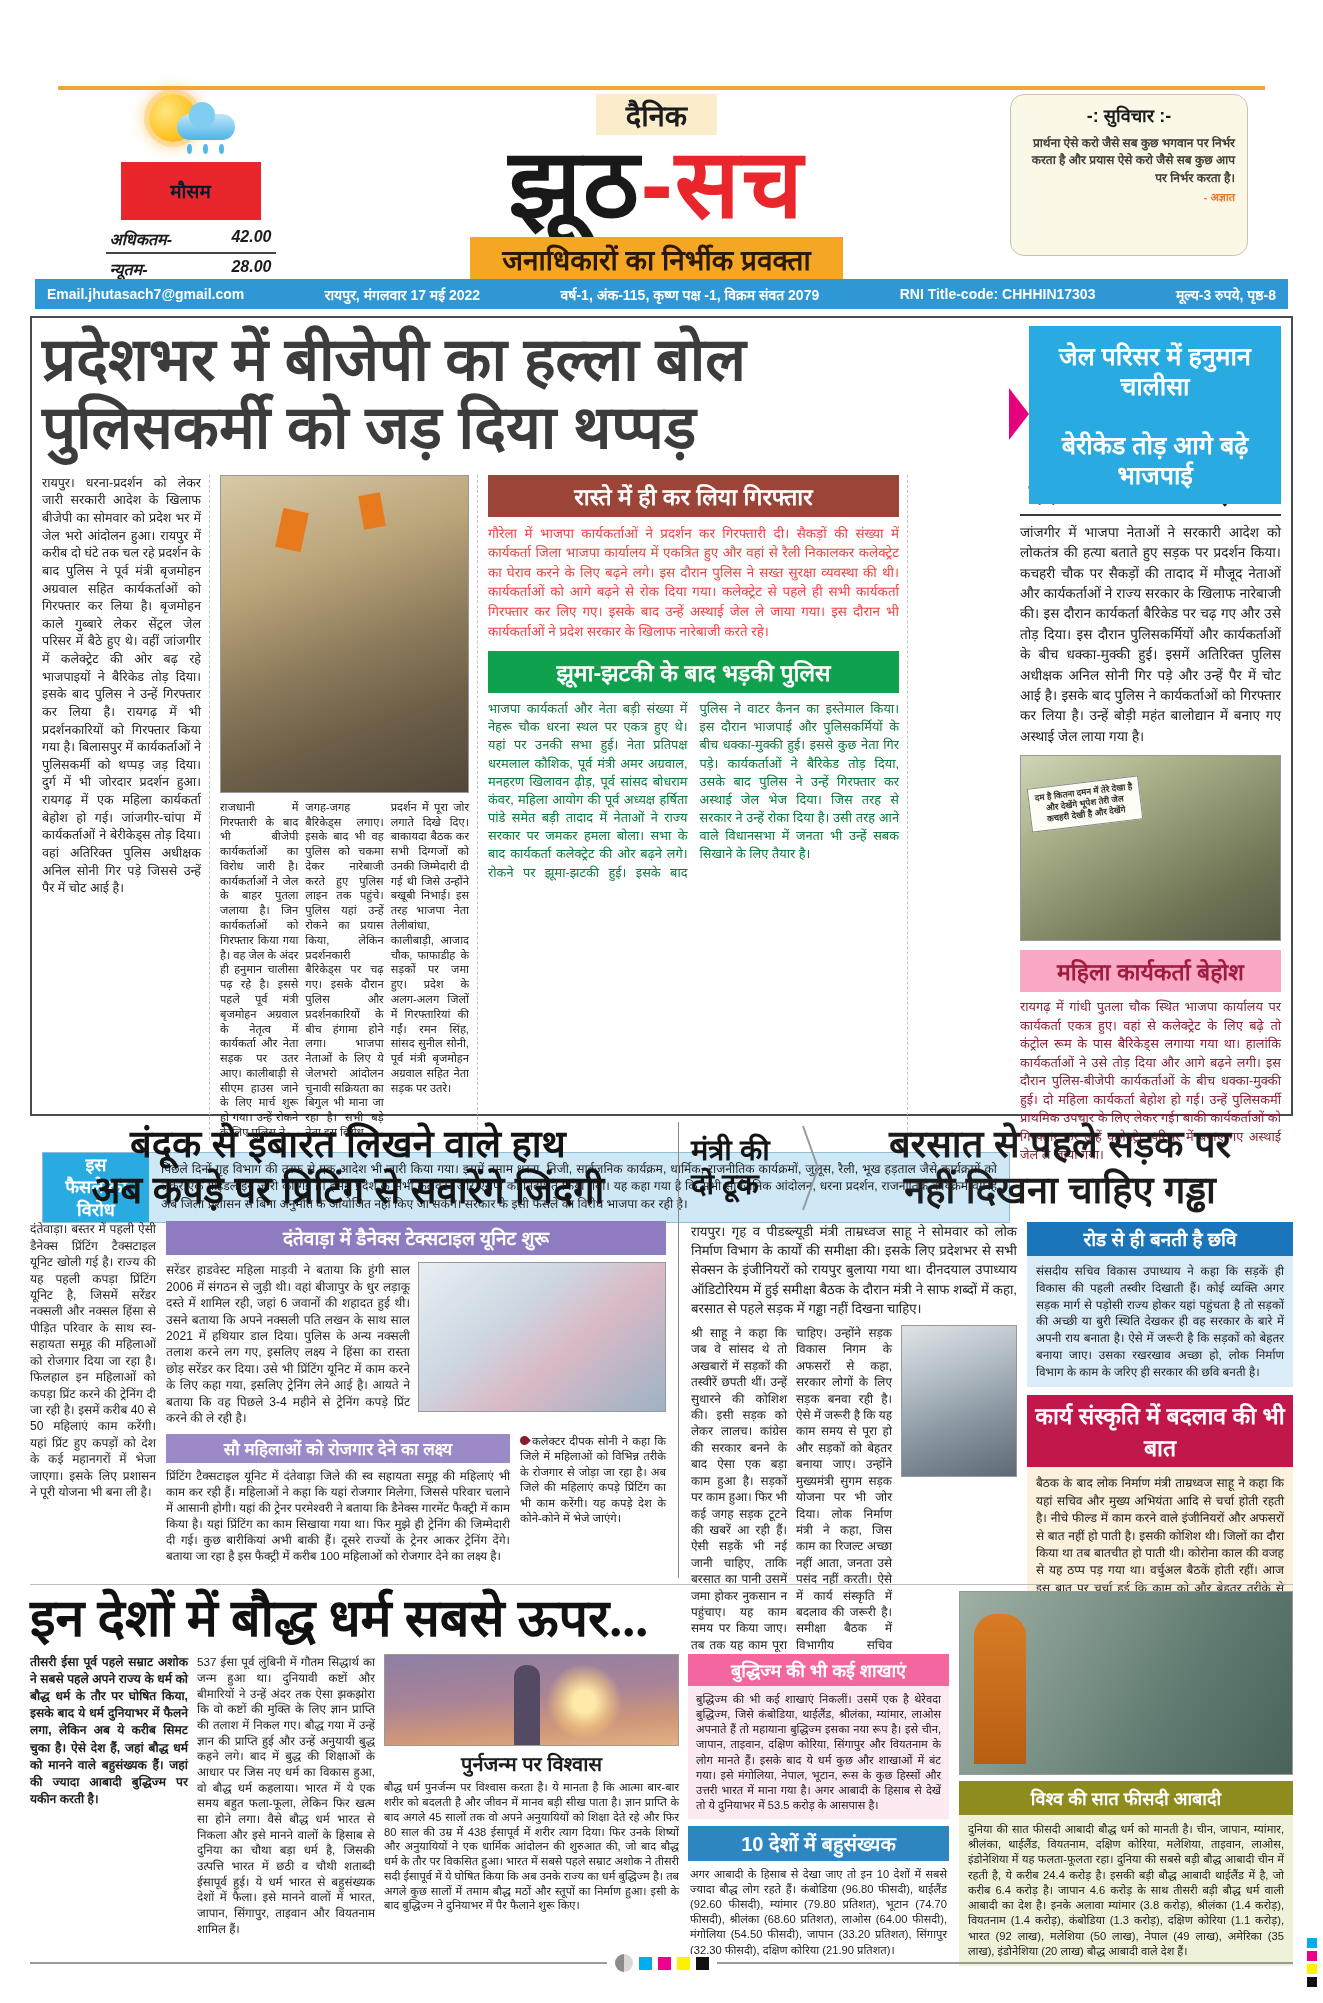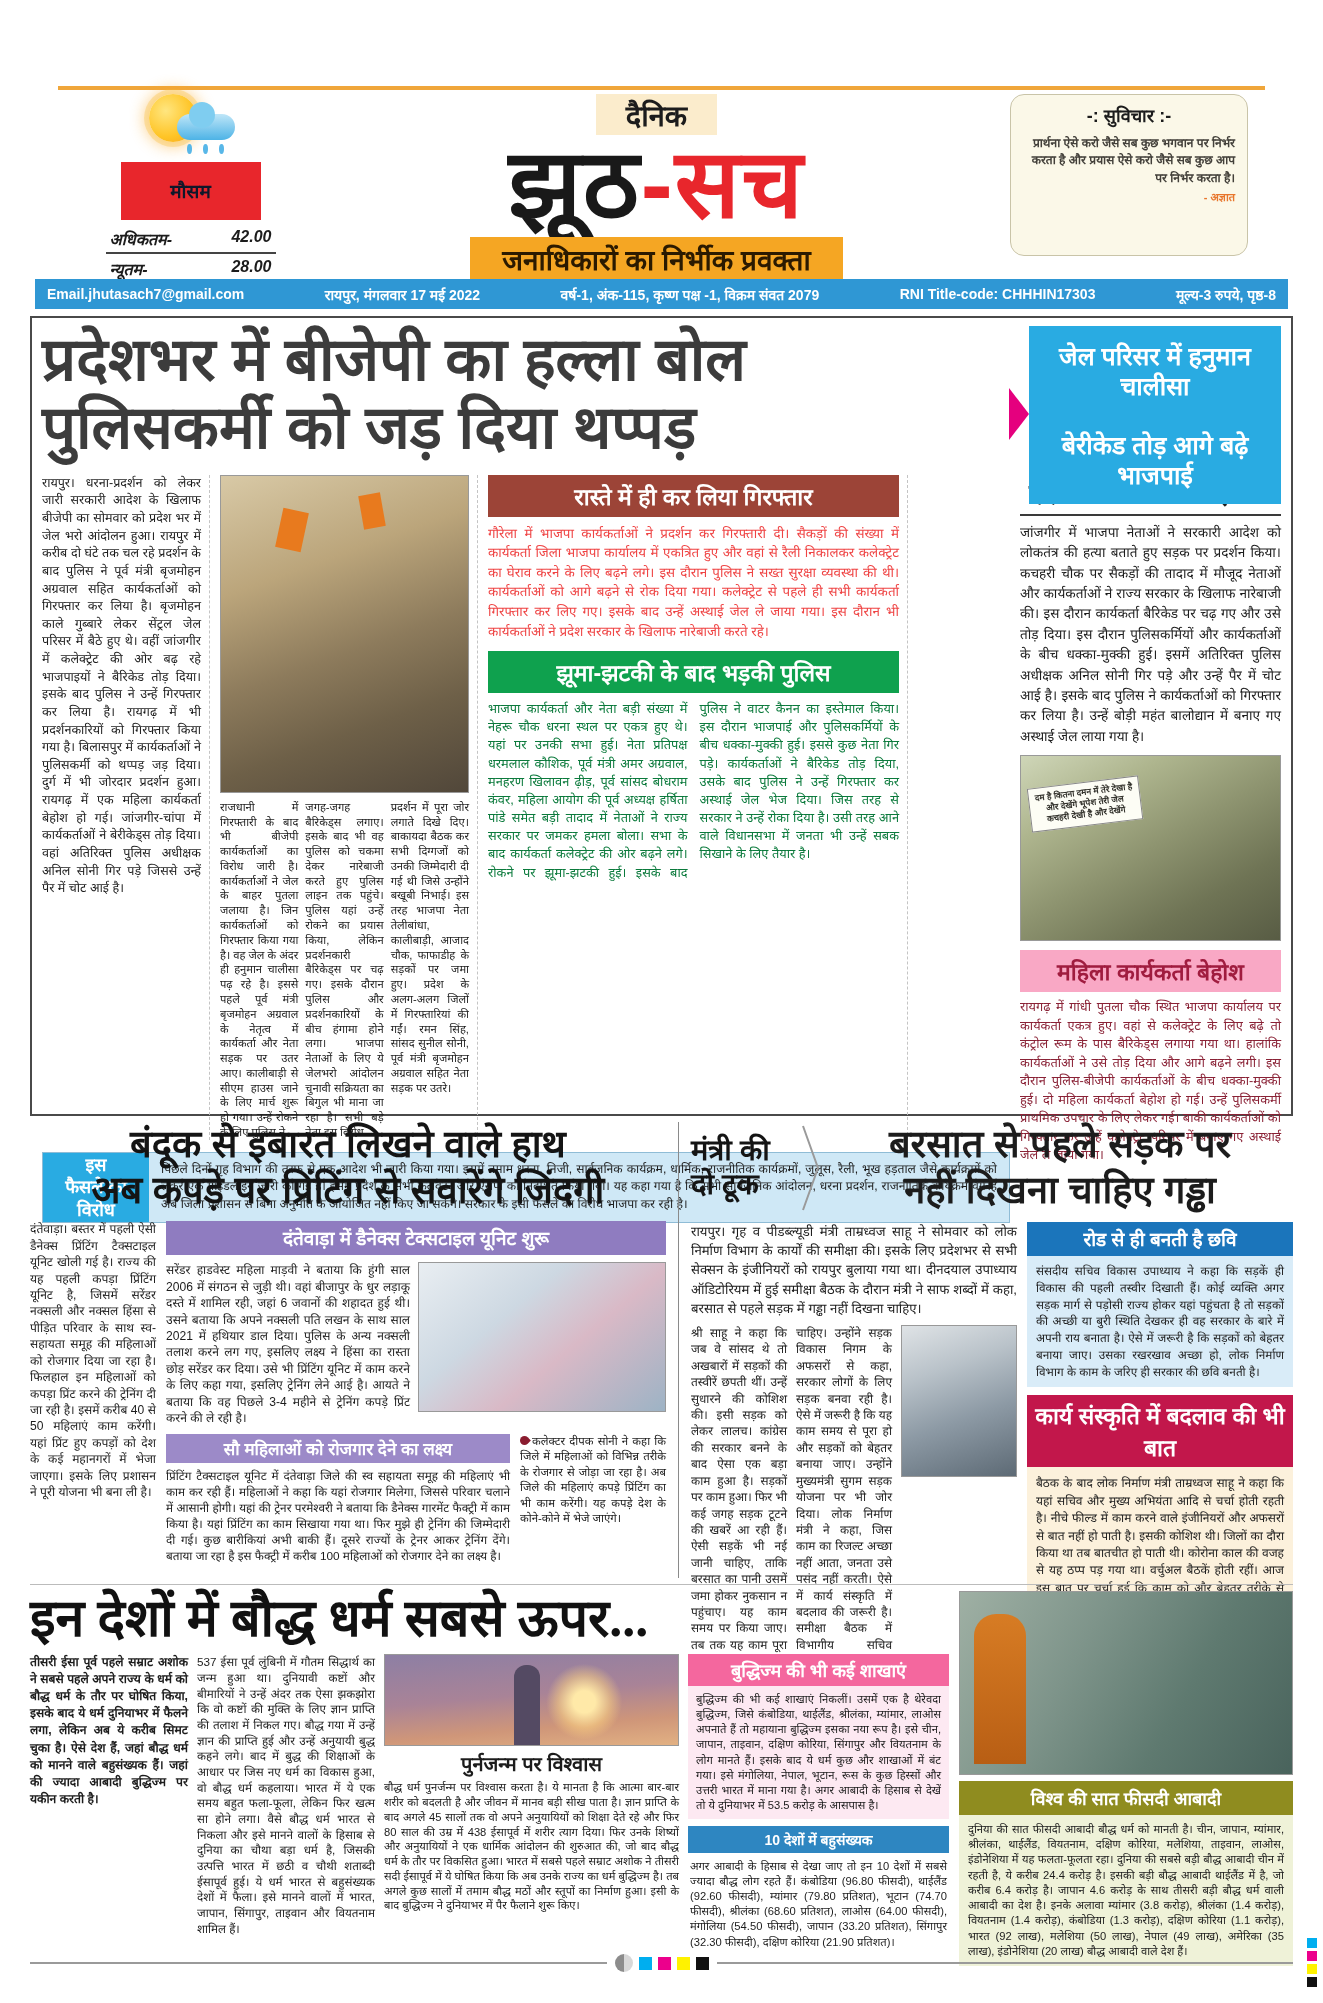--- a/index.html
+++ b/index.html
@@ -127,21 +127,21 @@
   .bmid { flex:0 0 295px; }
   .sunset-photo { height:92px;
      background:radial-gradient(circle at 68% 52%, #ffe9a8 0 11px, rgba(255,214,130,.5) 26px, transparent 38px),
                 linear-gradient(175deg,#8d7fa4 0%,#a98397 45%,#cf9679 75%,#e2b183 100%); position:relative; }
   .buddha-sil { position:absolute; left:44%; top:10px; width:26px; height:80px; background:#544a63; border-radius:12px 12px 0 0; }
   .reborn-cap { font-size:20px; font-weight:bold; text-align:center; margin:4px 0 3px; }
   .reborn-b { font-size:11.2px; line-height:1.32; text-align:justify; }
   .bright { flex:1; }
   .branches-h { background:#F4679E; font-size:18px; padding:4px; }
   .branches-b { background:#FDE9F2; padding:6px 8px; font-size:11.2px; line-height:1.35; text-align:justify; }
-  .majority-h { background:#2E86C1; font-size:14px; padding:4px; margin-top:7px; }
+  .majority-h { background:#2E86C1; font-size:20px; padding:4px; margin-top:7px; }
   .majority-b { padding:6px 2px; font-size:11.2px; line-height:1.35; text-align:justify; }
   .bud-right { flex:0 0 334px; }
   .statues-photo { height:184px; position:relative;
      background:linear-gradient(120deg,#9fb0a4 0%,#7e948a 35%,#5f7a70 65%,#49635c 100%); }
   .monk { position:absolute; left:14px; top:22px; width:52px; height:150px; background:linear-gradient(#d77c24,#b85e14); border-radius:22px 22px 0 0; }
   .pop-h { background:#8F8C1F; font-size:18px; margin-top:6px; }
   .pop-b { background:#EFF2D8; padding:7px 9px; font-size:11.2px; line-height:1.36; text-align:justify; }
 
   
   .footer { position:absolute; top:1962px; left:30px; right:30px; height:40px; border-top:2px solid #9a9a9a; }

